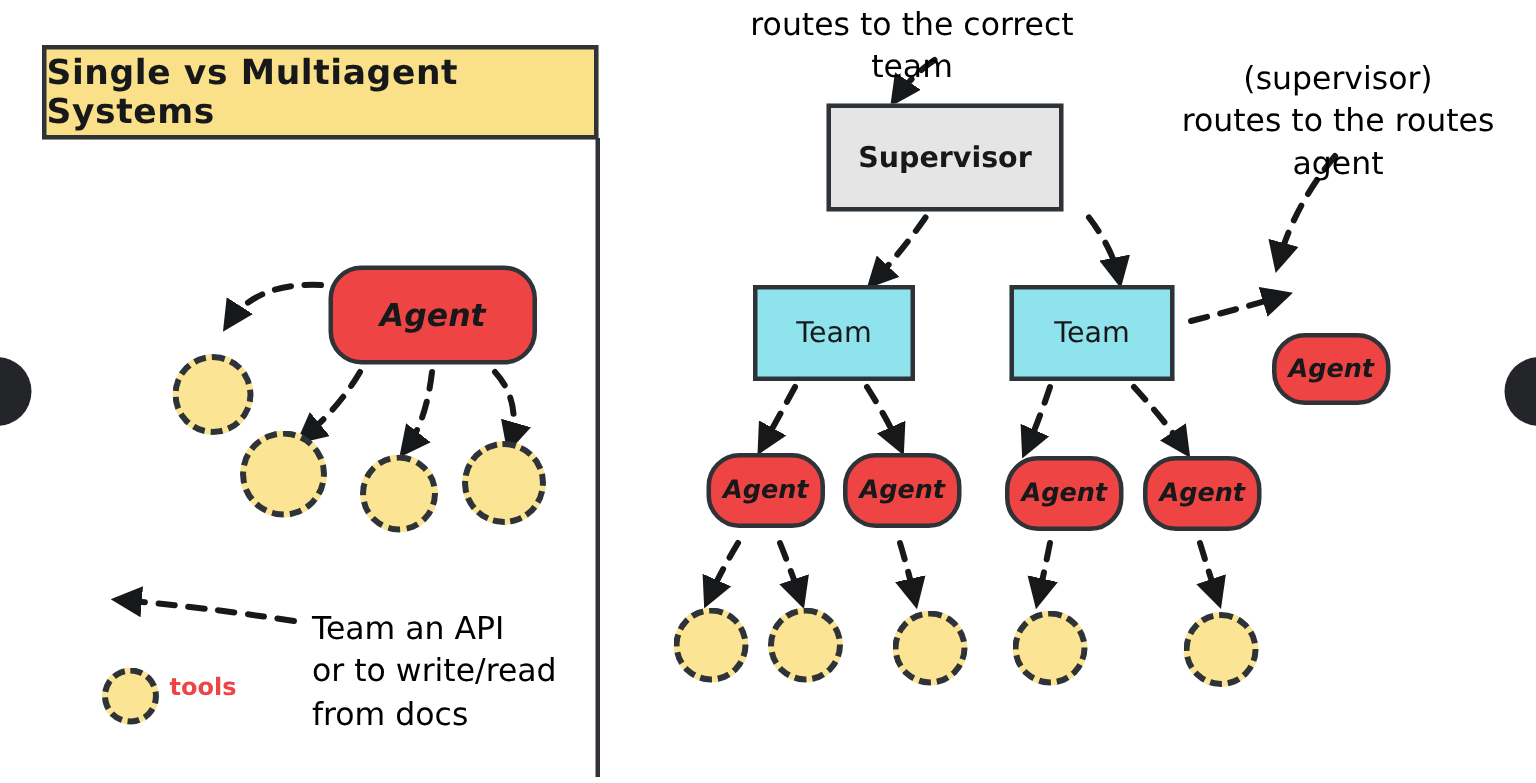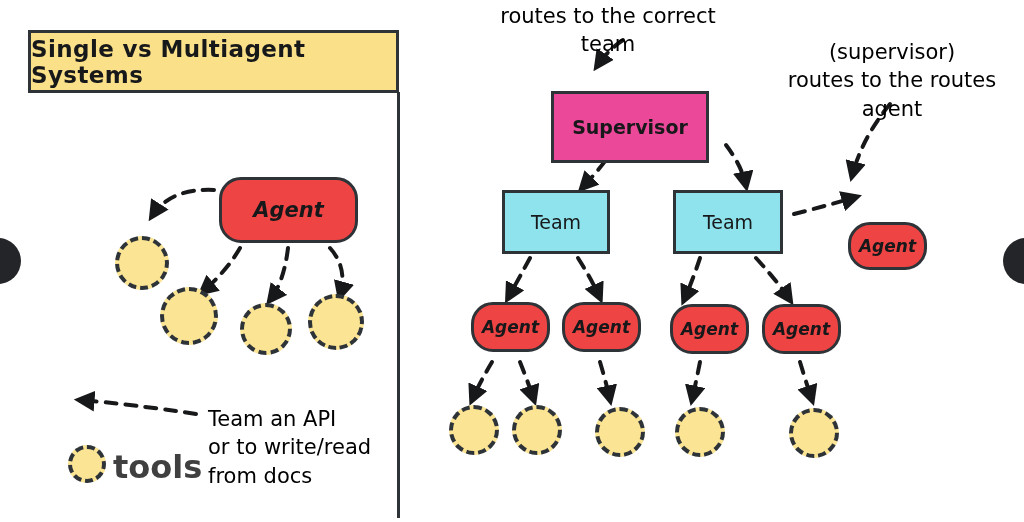--- a/index.html
+++ b/index.html
@@ -45,24 +45,23 @@
     background: #ef4444;
     font-style: italic;
     font-weight: 600;
     border-radius: 22px;
   }
   .box-team {
     background: #8FE3EC;
     font-weight: 400;
   }
   .box-supervisor {
-    background: #ec4899;
+    background: #e5e5e5;
     font-weight: 600;
     font-size: 19px;
-    margin-top: 22px;
   }
   
   .tool {
     position: absolute;
     border-radius: 50%;
     background: #FBE493;
     border: 4px dashed #2e3338;
     box-sizing: border-box;
   }
   
@@ -70,22 +69,22 @@
     position: absolute;
     color: #000000;
     font-family: "DejaVu Sans", sans-serif;
     font-size: 21px;
     line-height: 1.35;
     white-space: pre-line;
   }
   .note-center { text-align: center; }
   .legend-label {
     position: absolute;
-    color: #404040;
-    font-size: 32px;
+    color: #ef4444;
+    font-size: 16px;
     font-weight: 700;
   }
   
   .divider {
     position: absolute;
     background: #2e3338;
   }
   
   .nav-circle {
     position: absolute;

